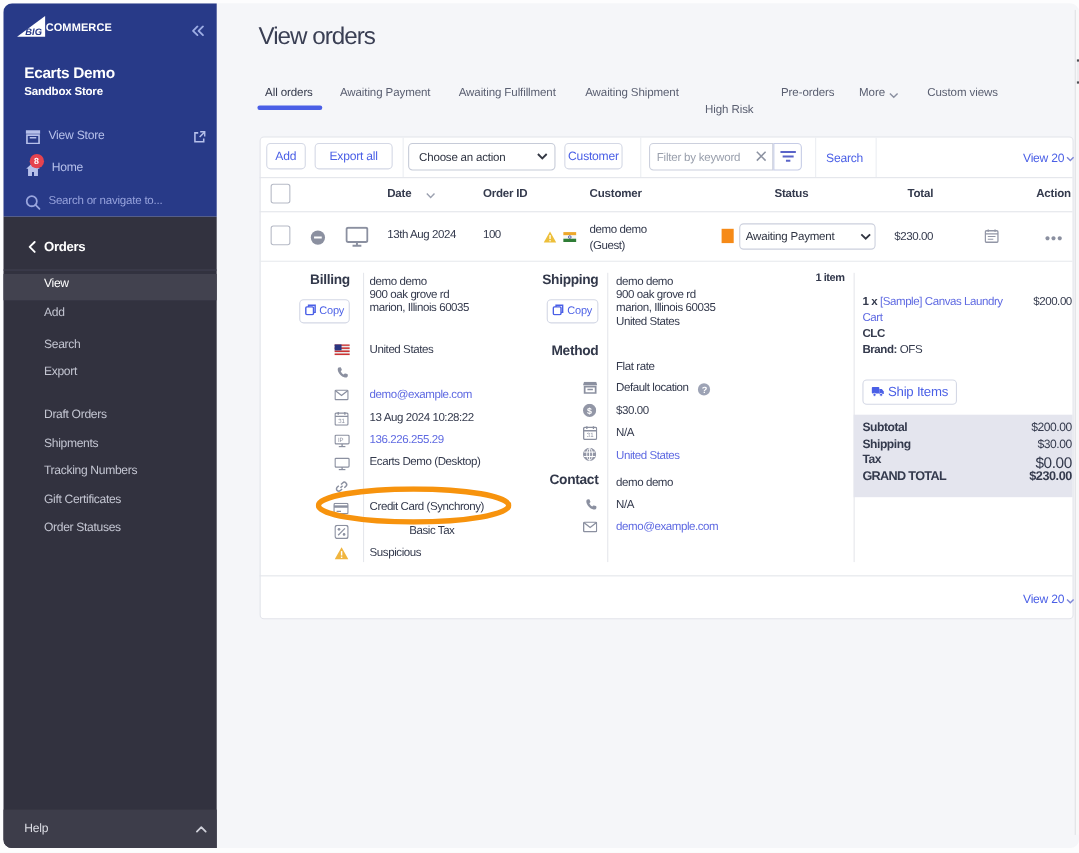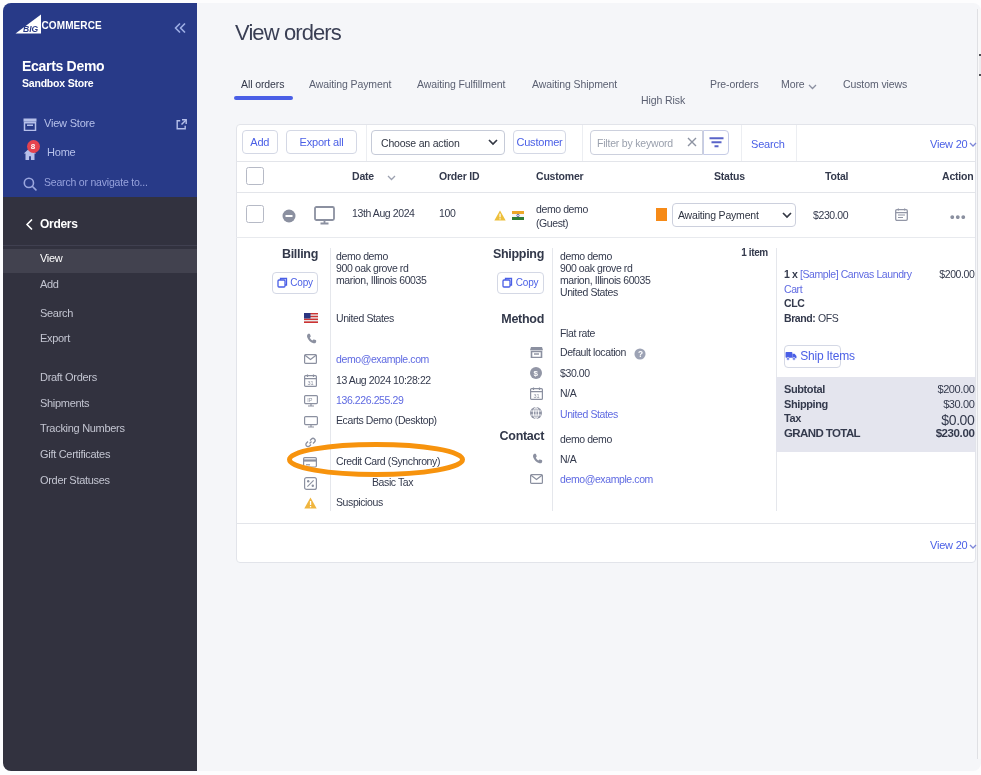--- a/index.html
+++ b/index.html
@@ -25,20 +25,23 @@
 .dlabel { position:absolute; font-weight:bold; font-size:12.5px; color:#32384a; letter-spacing:-0.3px; }
 .dtext { position:absolute; font-size:10.5px; color:#343a4d; letter-spacing:-0.4px; white-space:nowrap; }
 .vline { position:absolute; width:1px; background:#e5e7ec; }
 </style>
 </head>
 <body>
 <div id="win">
 
   <div id="sb-blue"></div>
   <div id="sb-dark"></div>
+  <div id="sb-help">Help<svg class="abs" style="left:174px;top:13px" width="12" height="10" viewBox="0 0 12 10">
+        <path d="M2 7l4-4 4 4" stroke="#d0d1da" stroke-width="1.6" fill="none" stroke-linecap="round" stroke-linejoin="round"></path>
+      </svg></div>
 
   <svg class="abs" style="left:11.5px;top:11px" width="27" height="20" viewBox="0 0 27 20">
       <polygon points="0.5,19.5 26,19.5 26,0.5" fill="#fff"></polygon>
       <text x="8" y="18" font-family="Liberation Sans" font-size="8.5" font-weight="bold" font-style="italic" fill="#283a88">BIG</text>
     </svg>
   <div class="abs" style="left:38.5px;top:17.3px;color:#fff;font-size:10px;font-weight:bold;letter-spacing:0.1px;">COMMERCE</div>
   <svg class="abs" style="left:170.5px;top:19.5px" width="12" height="10" viewBox="0 0 12 10">
       <path d="M5.5 1L1.5 5l4 4M10.5 1l-4 4 4 4" stroke="#9dade4" stroke-width="1.7" fill="none" stroke-linecap="round" stroke-linejoin="round"></path>
     </svg>
   <div class="abs" style="left:19px;top:54.5px;color:#fff;font-size:14px;font-weight:bold;letter-spacing:-0.3px;">Ecarts Demo</div>
@@ -132,21 +135,21 @@
       </svg>
     <div class="abs" style="left:39px;top:157.5px;width:739px;height:1px;background:#e3e5ea;"></div>
 
     <div class="cb" style="left:49px;top:164px;"></div>
     <div class="hdr" style="left:155px;top:167px;">Date</div>
     <svg class="abs" style="left:190px;top:172px" width="9" height="6" viewBox="0 0 9 6">
         <path d="M1 1l3.5 3.5L8 1" stroke="#9ca1b0" stroke-width="1.3" fill="none"></path>
       </svg>
     <div class="hdr" style="left:242px;top:167px;">Order ID</div>
     <div class="hdr" style="left:339px;top:167px;">Customer</div>
-    <div class="hdr" style="left:469px;top:167px;padding-left:48px;">Status</div>
+    <div class="hdr" style="left:459px;top:167px;padding-left:48px;">Status</div>
     <div class="hdr" style="left:628px;top:167px;">Total</div>
     <div class="hdr" style="left:745px;top:167px;">Action</div>
     <div class="abs" style="left:39px;top:189px;width:739px;height:1px;background:#e3e5ea;"></div>
 
     <div class="cb" style="left:49px;top:202px;"></div>
     <svg class="abs" style="left:85px;top:206px" width="14" height="14" viewBox="0 0 14 14">
         <circle cx="7" cy="7" r="6.5" fill="#8b90a0"></circle>
         <path d="M3.5 7h7" stroke="#fff" stroke-width="1.8"></path>
       </svg>
     <svg class="abs" style="left:117px;top:203px" width="21" height="19" viewBox="0 0 21 19">
@@ -311,21 +314,21 @@
     <div class="dtext" style="left:363px;top:429.9px;">demo demo</div>
     <div class="dtext" style="left:363px;top:449.7px;">N/A</div>
     <div class="dtext lnk" style="left:363px;top:470.1px;">demo@example.com</div>
 
     <div class="dtext" style="right:213.2px;top:244px;font-size:10px;font-weight:bold;">1 item</div>
     <div class="dtext" style="left:587px;top:265.3px;"><b>1 x</b> <span class="lnk">[Sample] Canvas Laundry</span></div>
     <div class="dtext lnk" style="left:587px;top:280.3px;">Cart</div>
     <div class="dtext" style="right:6.6px;top:265.3px;">$200.00</div>
     <div class="dtext" style="left:587px;top:294.3px;font-weight:bold;">CLC</div>
     <div class="dtext" style="left:587px;top:308.5px;"><b>Brand:</b> OFS</div>
-    <div class="btn" style="left:587px;top:342.4px;width:57px;height:23px;font-size:12px;line-height:21px;"><svg style="vertical-align:-1px" width="12" height="10" viewBox="0 0 13 11">
+    <div class="btn" style="left:587px;top:342.4px;width:86px;height:23px;font-size:12px;line-height:21px;"><svg style="vertical-align:-1px" width="12" height="10" viewBox="0 0 13 11">
           <rect x="0.5" y="1" width="7.5" height="6.5" rx="0.8" fill="#4a5fe6"></rect>
           <path d="M8 3h2.5l2 2.5V8H8z" fill="#4a5fe6"></path>
           <circle cx="3.2" cy="8.7" r="1.5" fill="#4a5fe6" stroke="#fff" stroke-width="0.7"></circle>
           <circle cx="9.8" cy="8.7" r="1.5" fill="#4a5fe6" stroke="#fff" stroke-width="0.7"></circle>
         </svg> Ship Items</div>
     <div class="abs" style="left:579px;top:373.5px;width:199px;height:75.5px;background:#e4e5ee;"></div>
     <div class="dtext" style="left:587px;top:379.7px;font-weight:bold;font-size:11px;">Subtotal</div>
     <div class="dtext" style="right:6.6px;top:379.7px;font-size:11px;">$200.00</div>
     <div class="dtext" style="left:587px;top:394.6px;font-weight:bold;font-size:11px;">Shipping</div>
     <div class="dtext" style="right:6.6px;top:394.6px;font-size:11px;">$30.00</div>

